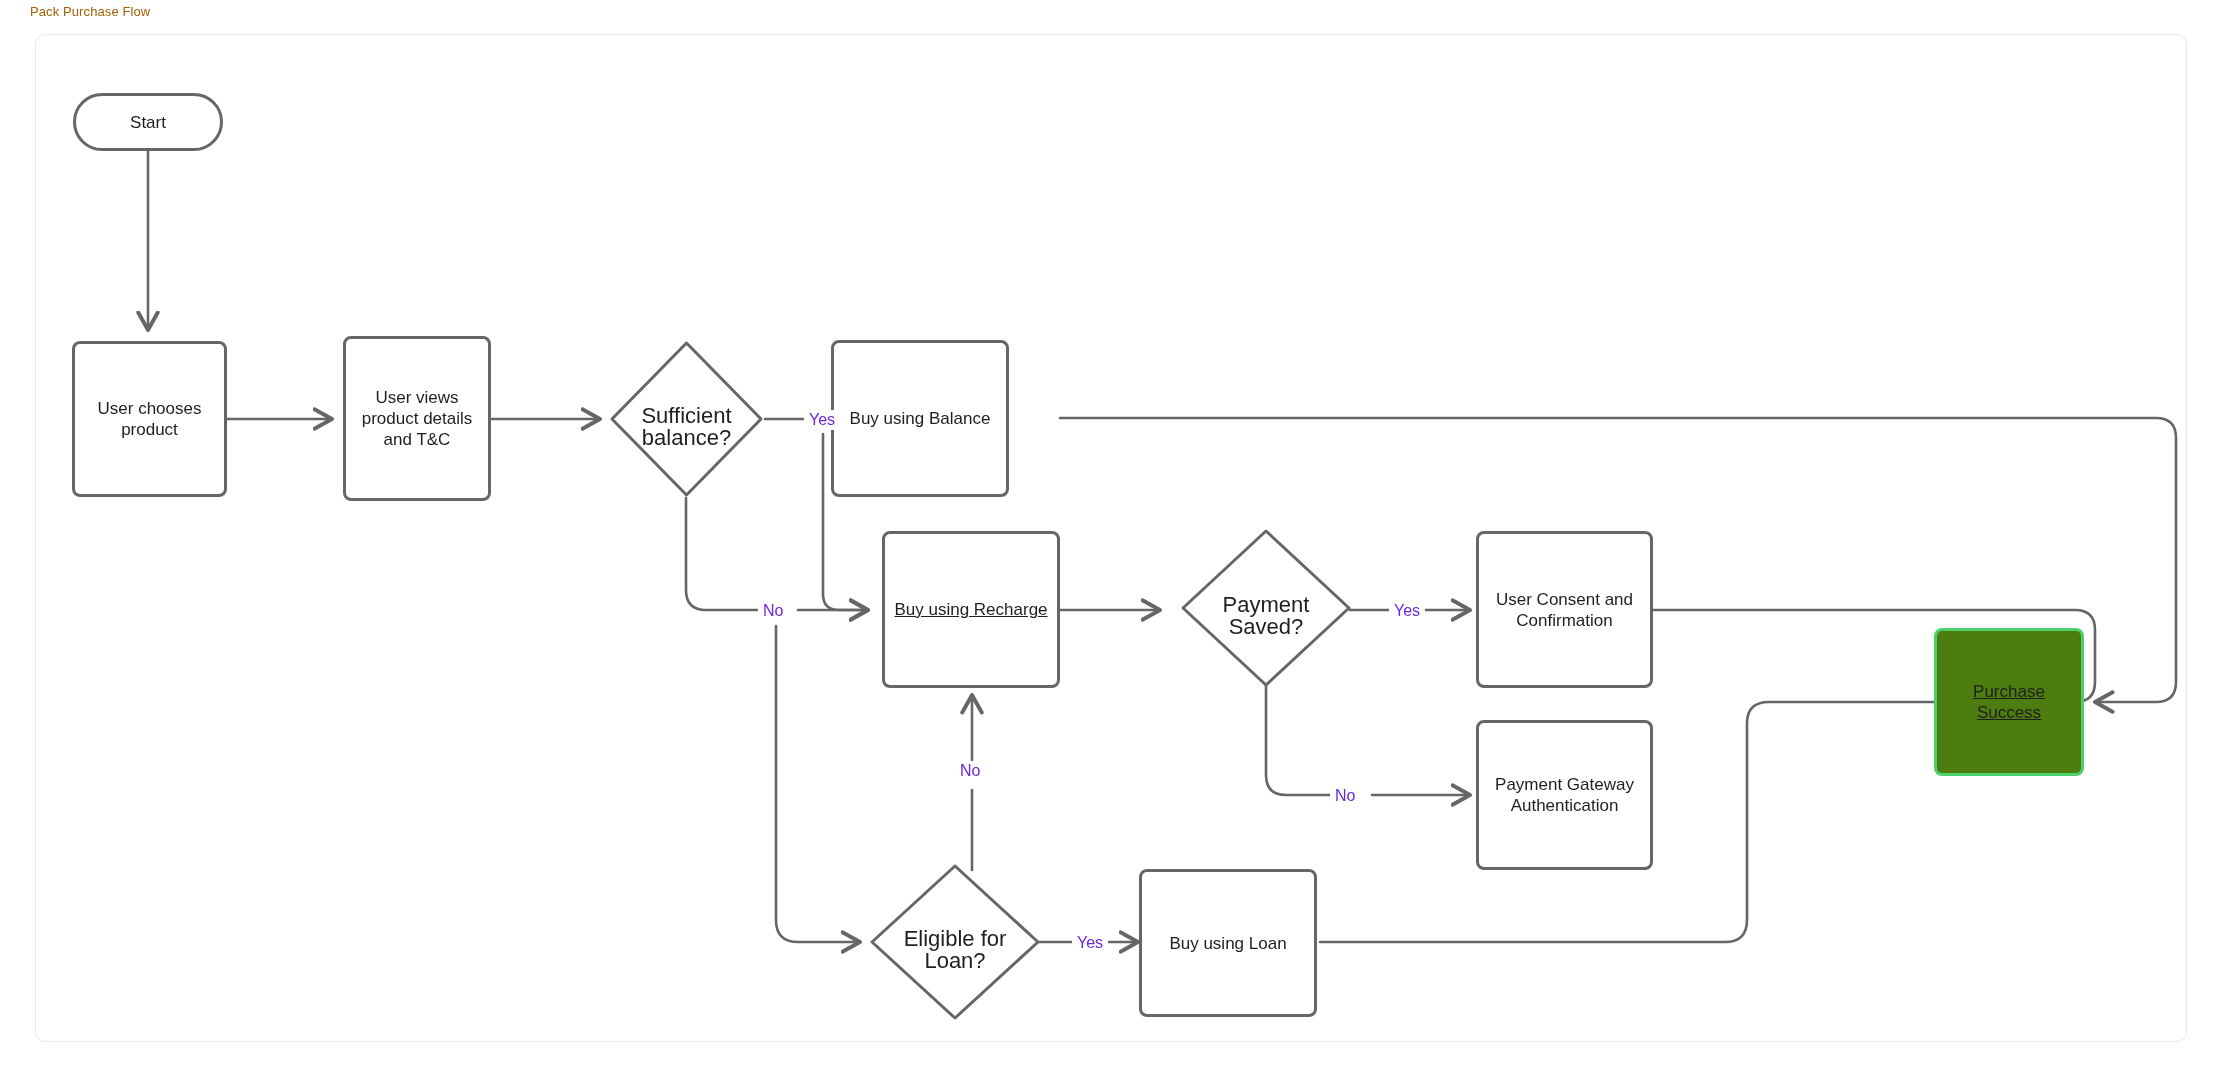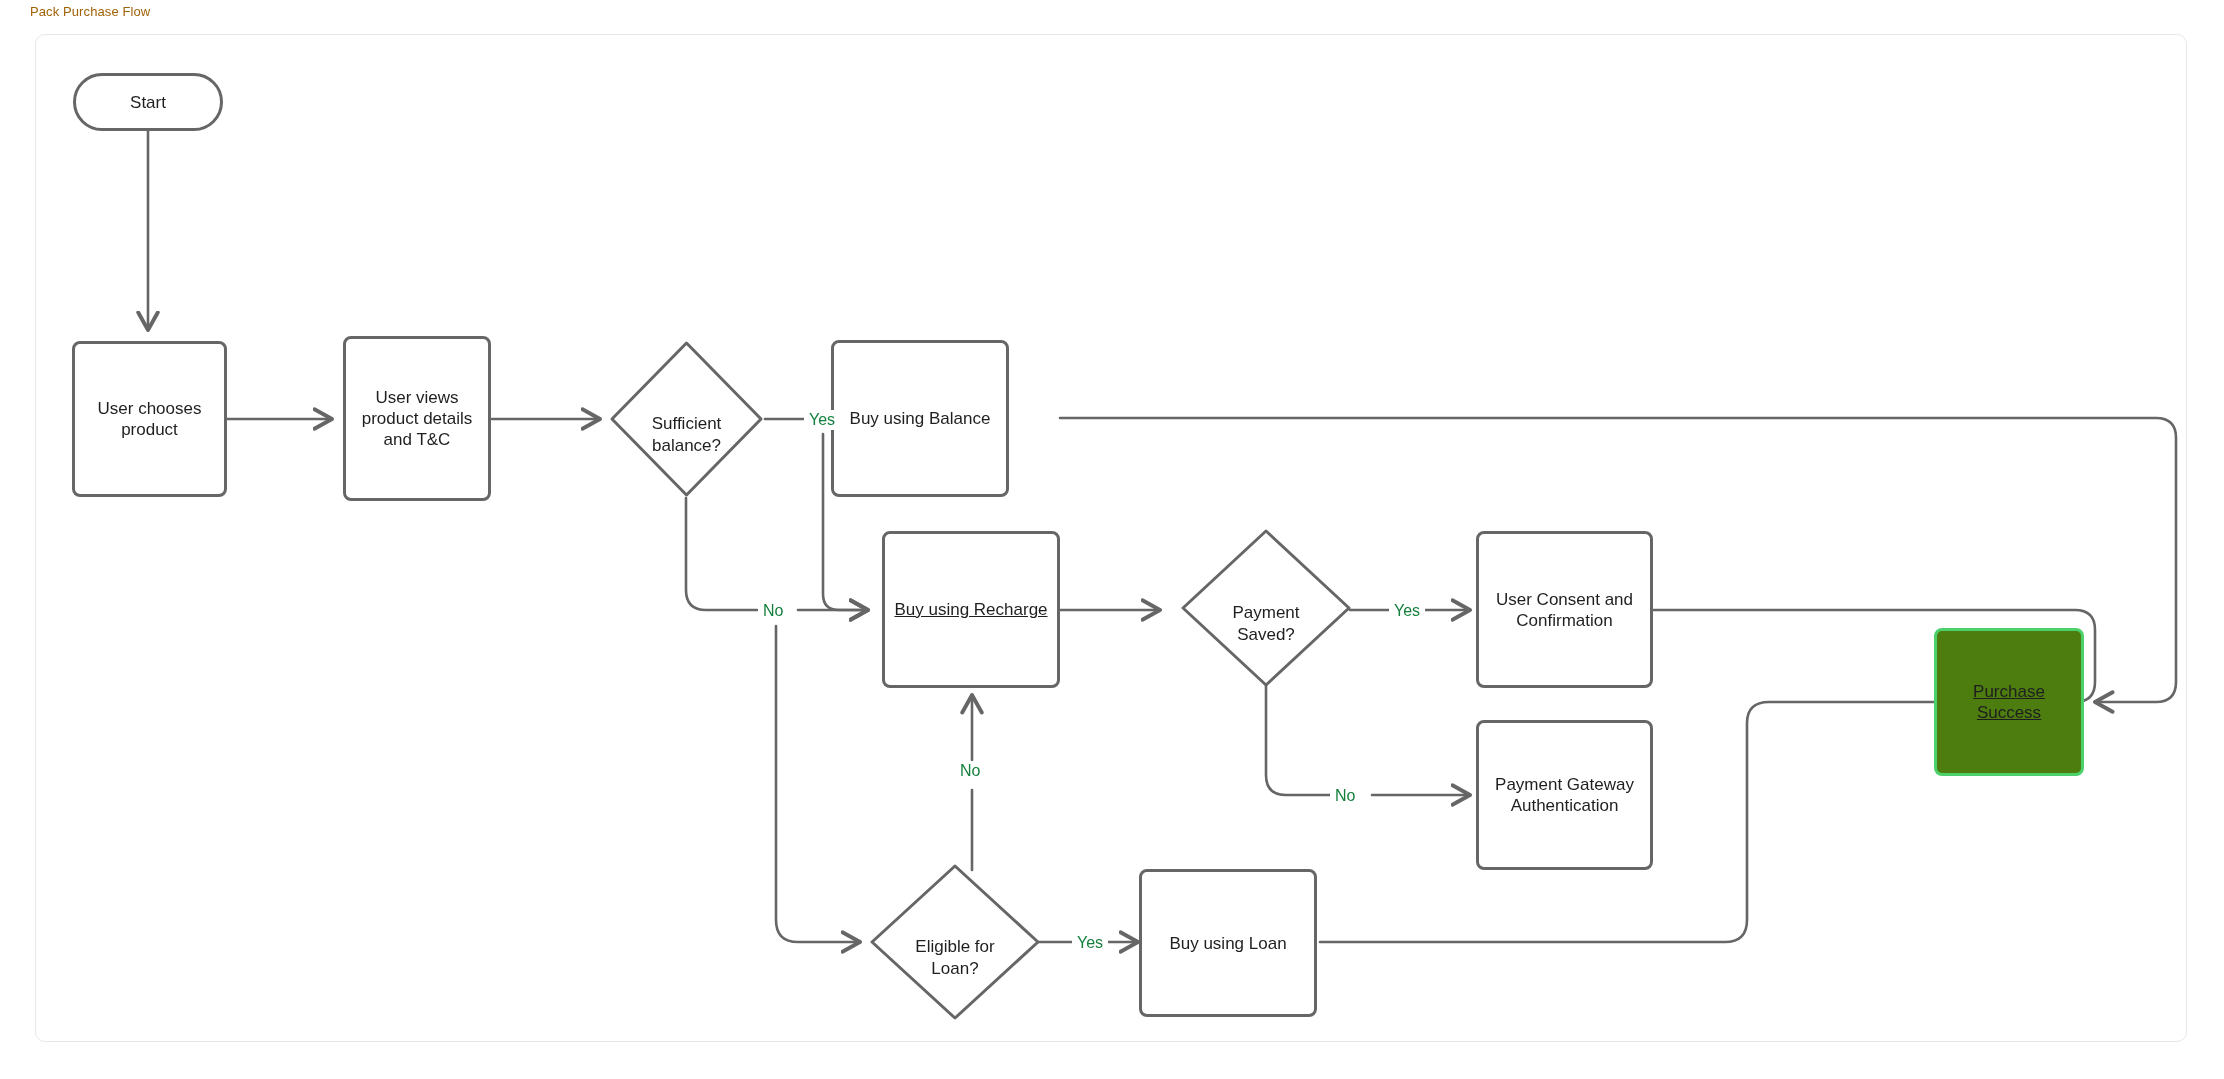--- a/index.html
+++ b/index.html
@@ -55,52 +55,53 @@
     text-align: center;
     color: #1f1f1f;
     font-size: 17px;
     line-height: 21px;
     border-radius: 8px;
     padding: 4px 8px;
   }
   .node.terminator {
     border-radius: 30px;
     font-size: 17px;
+    margin-top: 20px;
   }
   .node.success {
     background: #4d7c0f;
     border-color: #4bd06a;
     text-decoration: underline;
   }
   .diamond-wrap {
     position: absolute;
   }
   .diamond-wrap svg {
     position: absolute;
     left: 0;
     top: 0;
   }
   .diamond-label {
     position: absolute;
     left: 0;
-    top: 16px;
+    top: 8px;
     width: 100%;
     height: 100%;
     display: flex;
     align-items: center;
     justify-content: center;
     text-align: center;
     color: #1f1f1f;
-    font-size: 17px;
+    font-size: 22px;
     line-height: 22px;
     pointer-events: none;
   }
   .edge-label {
     position: absolute;
-    color: #15803d;
+    color: #6d28d9;
     font-size: 16px;
     line-height: 18px;
     background: #ffffff;
     padding: 1px 5px;
     white-space: nowrap;
     text-align: left;
   }
 </style>
 </head>
 <body>

